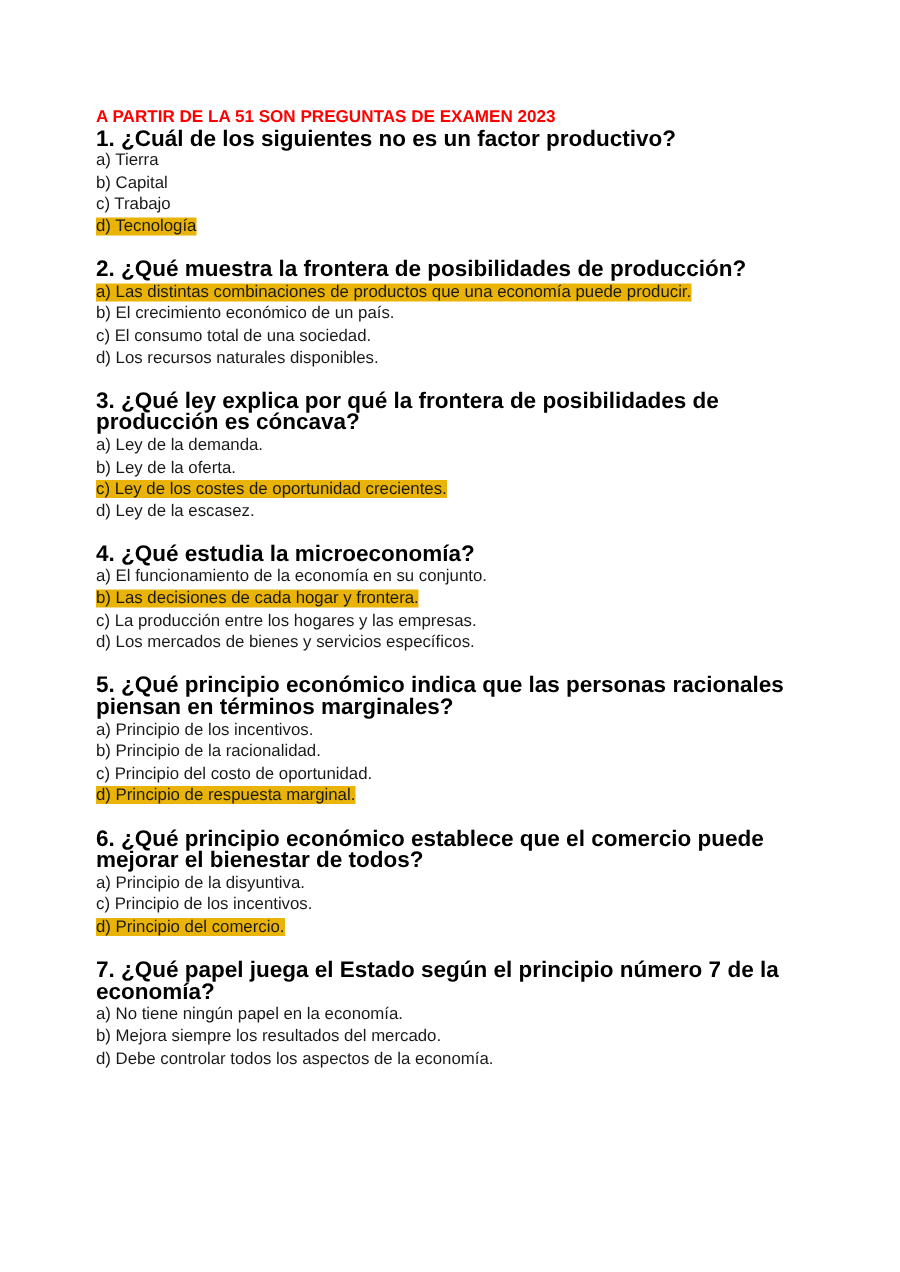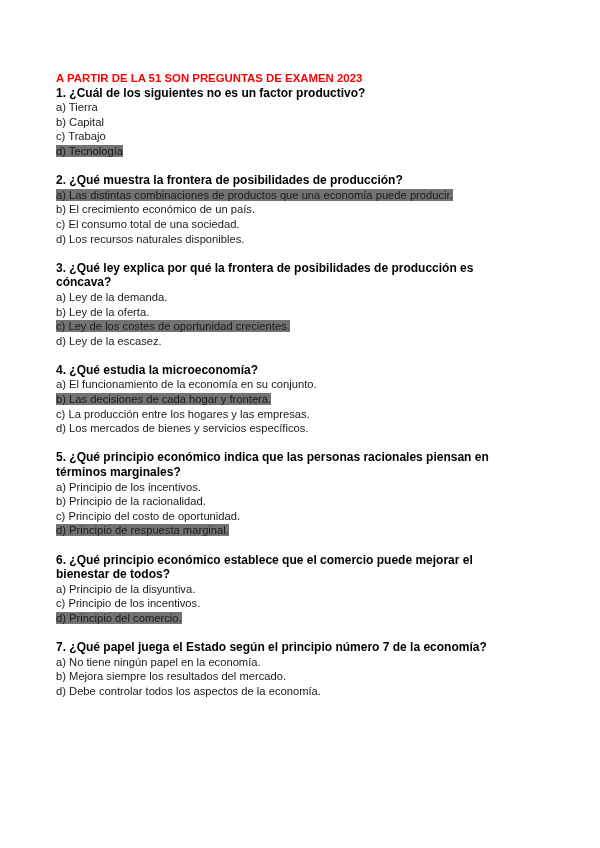--- a/index.html
+++ b/index.html
@@ -10,46 +10,46 @@
     body {
       width: 600px;
       height: 848px;
       position: relative;
       overflow: hidden;
       font-family: "Liberation Sans", sans-serif;
       color: #000000;
     }
     .page {
       position: absolute;
-      left: 56px;
+      left: 64px;
       top: 71px;
       width: 470px;
     }
     .line {
       font-size: 11.2px;
       line-height: 14.6px;
       height: 14.6px;
       white-space: nowrap;
     }
     .title {
       font-weight: bold;
       color: #ff0000;
       font-size: 11.4px;
     }
     .question {
       font-weight: bold;
-      font-size: 12px;
+      font-size: 15px;
       white-space: normal;
       height: auto;
     }
     .option {
       color: #1a1a1a;
     }
     .option.correct span {
-      background: #737373;
+      background: #eab308;
     }
     .block {
       margin-bottom: 14.6px;
     }
   </style>
 </head>
 <body>
 
 <div class="page">
   <div class="line title">A PARTIR DE LA 51 SON PREGUNTAS DE EXAMEN 2023</div>

